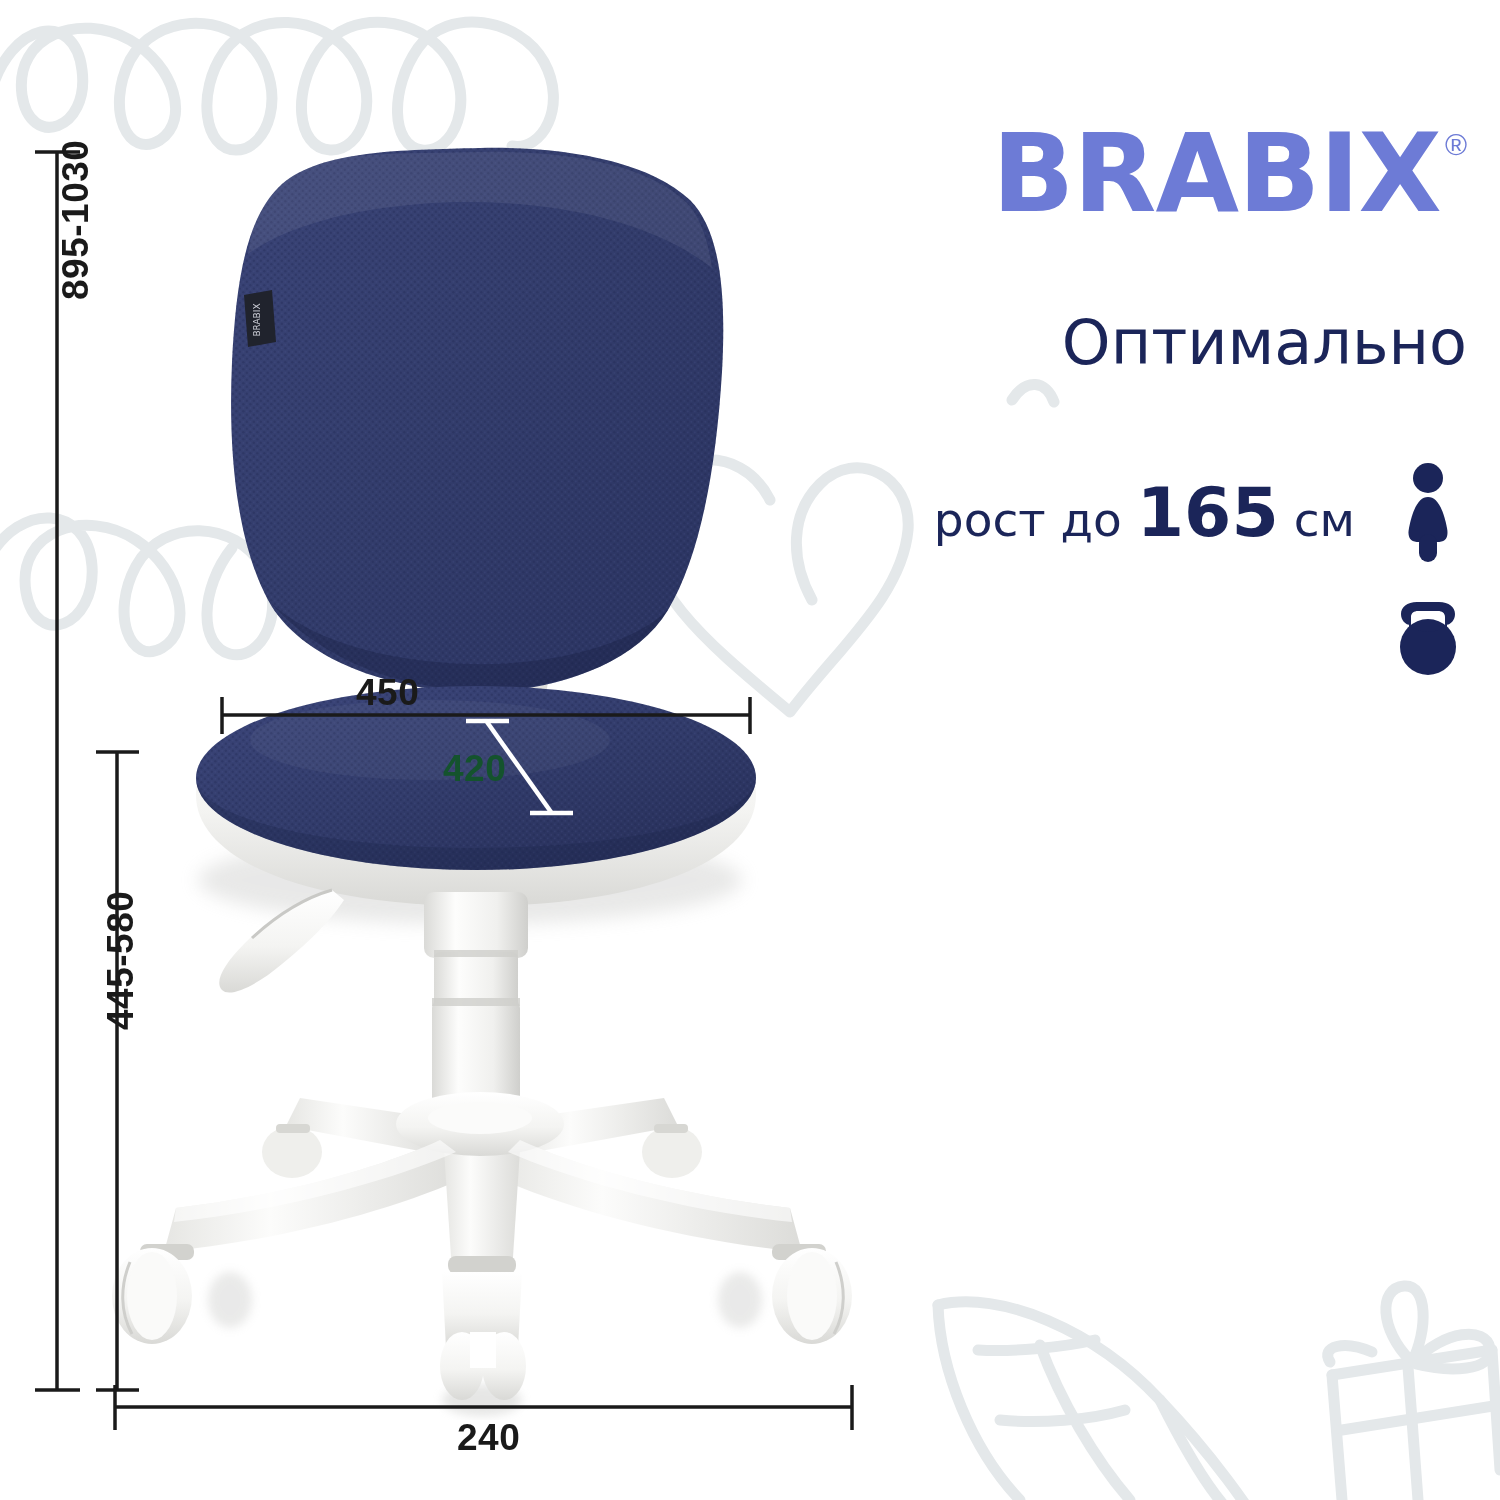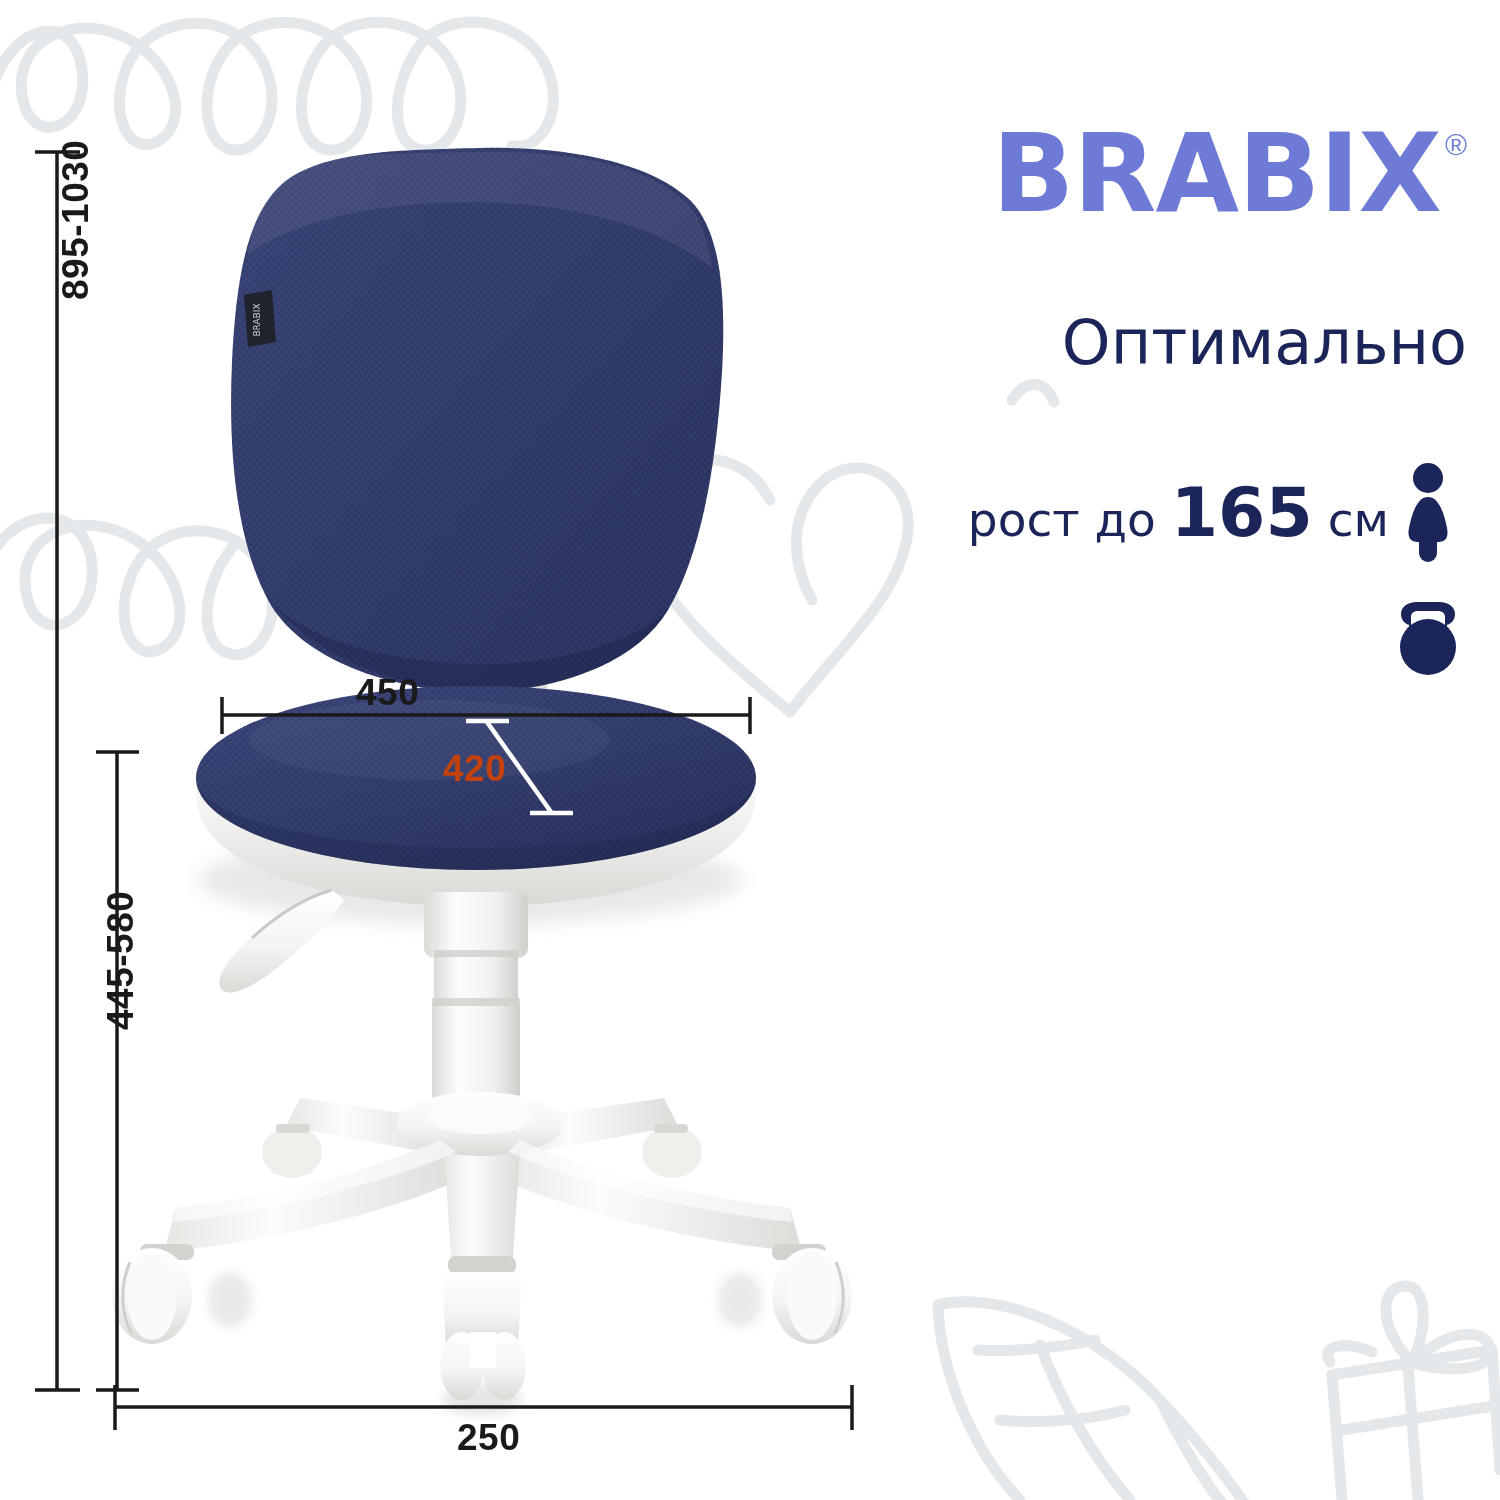--- a/index.html
+++ b/index.html
@@ -30,21 +30,21 @@
     transform: rotate(-90deg);
     transform-origin: left top;
   }
   #dim-h-445 {
     font-size: 37px;
     left: 100px; top: 1030px;
     transform: rotate(-90deg);
     transform-origin: left top;
   }
   #dim-w-450 { font-size: 37px; left: 356px; top: 672px; }
-  #dim-d-420 { font-size: 37px; left: 443px; top: 748px; color: #c2410c; }
+  #dim-d-420 { font-size: 37px; left: 443px; top: 748px; color: #14532d; }
   #dim-w-560 { font-size: 37px; left: 457px; top: 1417px; }
 
   
   .chair { position: absolute; left: 0; top: 0; width: 900px; height: 1420px; }
 
   
   .panel { position: absolute; left: 855px; top: 120px; width: 630px; }
   .logo-row {
     display: flex; align-items: flex-start; justify-content: flex-end;
     gap: 4px; padding-right: 18px;
@@ -64,21 +64,21 @@
     font-size: 62px;
     line-height: 1.13;
     font-weight: 400;
     font-family: "DejaVu Sans", sans-serif;
   }
   .headline div { white-space: nowrap; }
 
   .specs { margin-top: 82px; }
   .spec-row {
     display: flex; align-items: center; justify-content: flex-end;
-    padding-right: 18px; margin-bottom: 22px;
+    gap: 34px; padding-right: 18px; margin-bottom: 22px;
   }
   .spec-text {
     color: #1B2559; font-size: 47px; white-space: nowrap;
     font-family: "DejaVu Sans", sans-serif;
   }
   .spec-text b { font-size: 68px; font-weight: bold; }
   .spec-icon { width: 78px; height: 104px; flex: 0 0 78px; display: flex; align-items: center; justify-content: center; }
 </style>
 </head>
 <body>
@@ -344,21 +344,21 @@
       <line x1="466" y1="721" x2="509" y2="721"></line>
       <line x1="530" y1="813" x2="573" y2="813"></line>
     </g>
   </svg>
 
   <div class="dims">
     <div class="dim-label" id="dim-h-895">895-1030</div>
     <div class="dim-label" id="dim-h-445">445-580</div>
     <div class="dim-label" id="dim-w-450">450</div>
     <div class="dim-label" id="dim-d-420">420</div>
-    <div class="dim-label" id="dim-w-560">250</div>
+    <div class="dim-label" id="dim-w-560">240</div>
   </div>
 
   <div class="panel">
 
     <div class="logo-row">
       <span class="logo-word">BRABIX</span>
       <span class="logo-reg">®</span>
     </div>
 
     <div class="headline">

